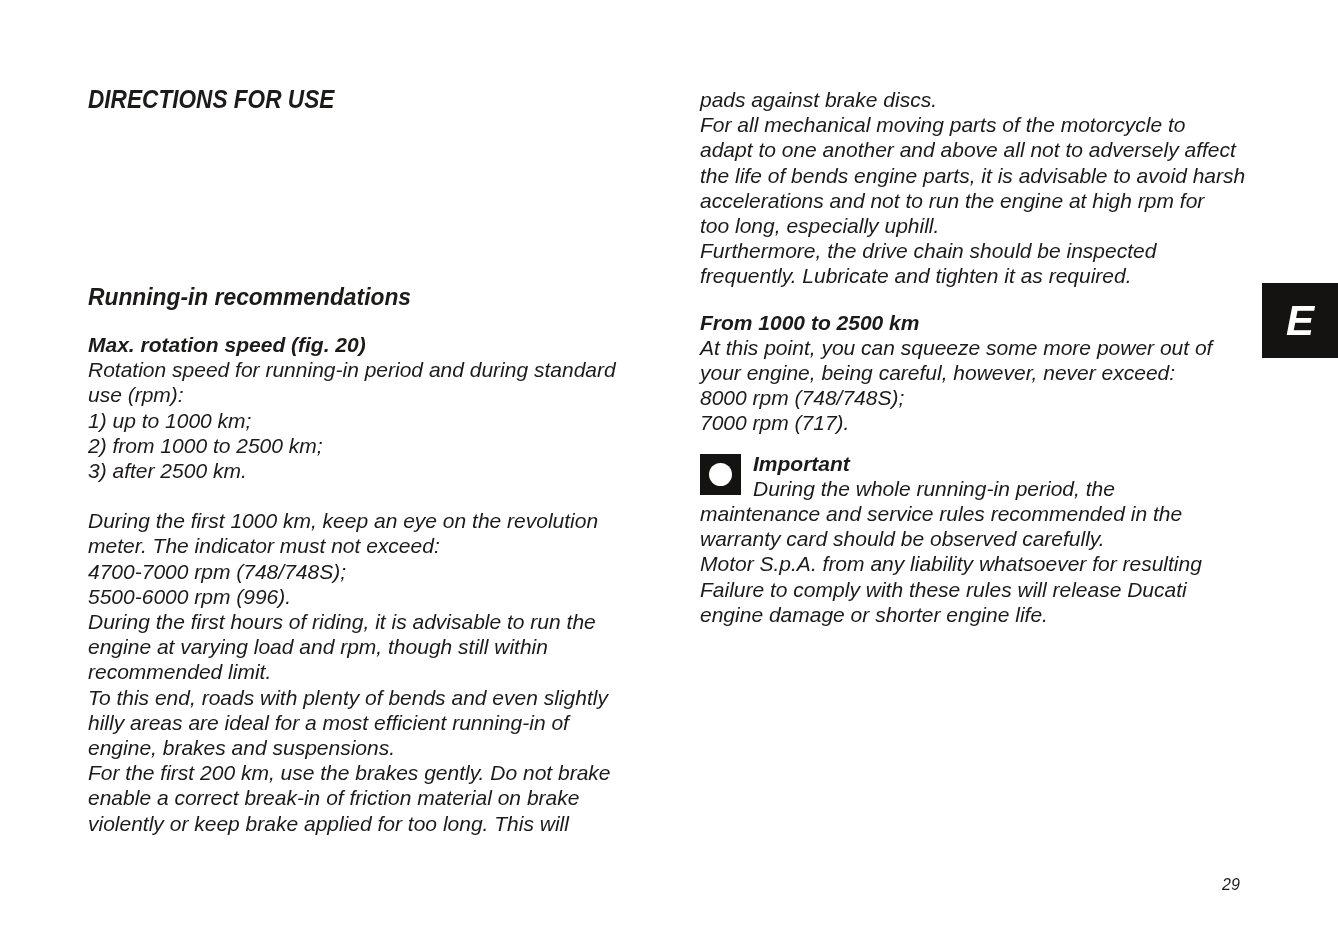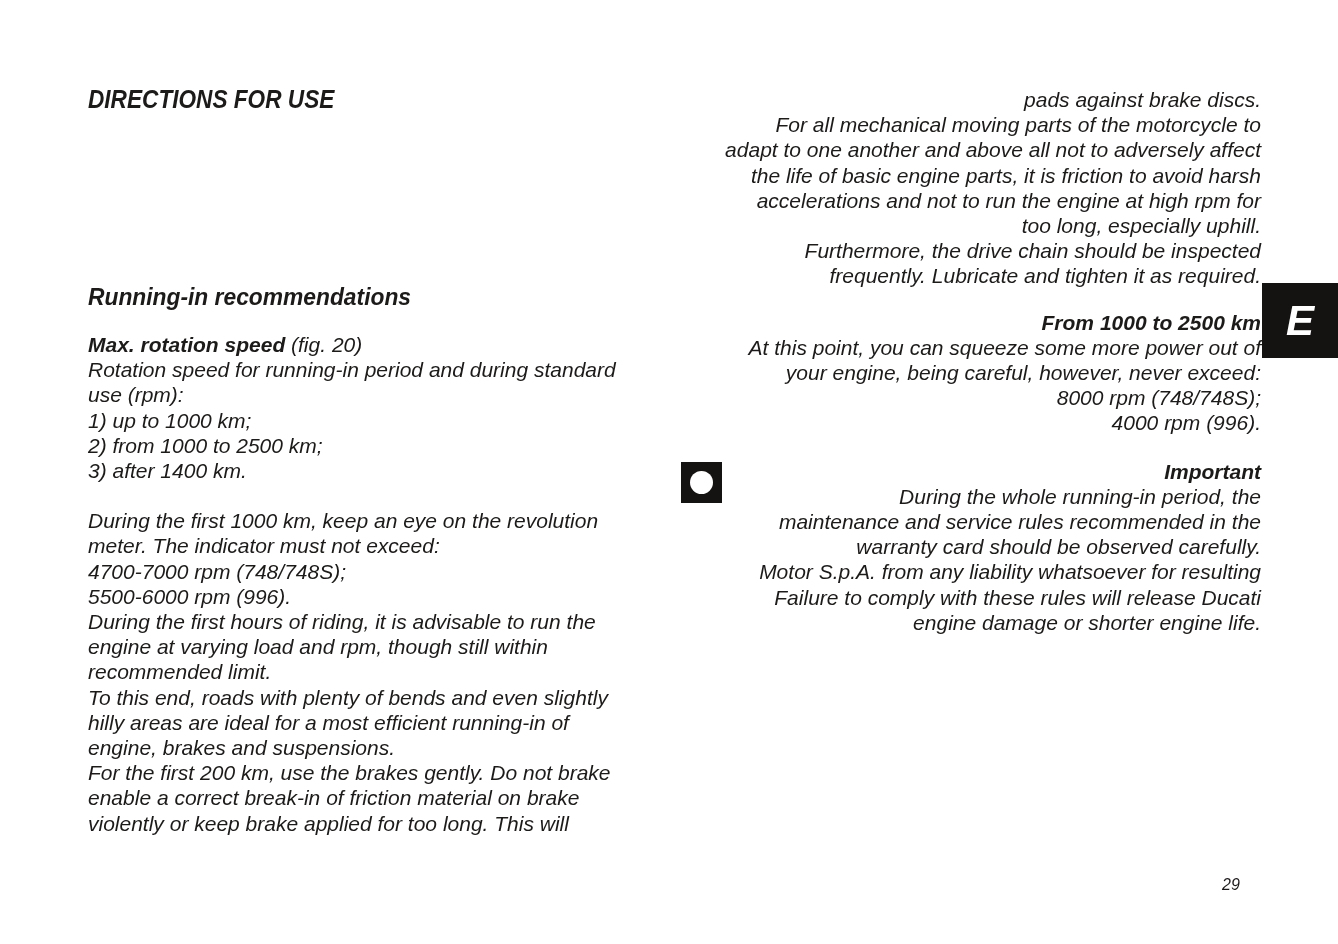--- a/index.html
+++ b/index.html
@@ -6,40 +6,40 @@
   .page{
     position:relative;
     width:1338px;height:944px;
     background:#ffffff;
     overflow:hidden;
     font-family:"Liberation Sans","DejaVu Sans",sans-serif;
     color:#1d1b1a;
   }
   .col{position:absolute;}
   .col-left{left:88px;top:86px;width:562px;}
-  .col-right{left:681px;top:87px;width:580px;text-align:right;}
+  .col-right{left:700px;top:87px;width:580px;}
   .doc-title{
     font-size:26px;line-height:26px;font-weight:bold;font-style:italic;
     letter-spacing:0px;transform:scaleX(.87);transform-origin:left top;
     white-space:nowrap;
   }
   .heading-lg{
     margin-top:172px;
     font-size:24px;line-height:26px;font-weight:bold;font-style:italic;
     transform:scaleX(.95);transform-origin:left top;white-space:nowrap;
   }
   .para{font-size:21px;line-height:25.2px;font-style:italic;}
   .para .line{white-space:nowrap;}
   .block-heading{font-weight:bold;font-style:italic;white-space:nowrap;}
-  .block-heading .normal{font-weight:normal;text-align:right;}
+  .block-heading .normal{font-weight:bold;text-align:right;}
   .mt-block1{margin-top:22px;}
   .mt-block2{margin-top:25px;}
   .mt-cont{margin-top:0px;}
   .mt-from{margin-top:21px;}
-  .important-block{position:relative;margin-top:23px;}
+  .important-block{position:relative;margin-top:15px;}
   .important-block .indent{margin-left:53px;}
   .note-icon{
     position:absolute;left:0;top:3px;width:41px;height:41px;
     background:#151311;
   }
   .note-icon .dot{
     position:absolute;left:9px;top:9px;width:23px;height:23px;
     border-radius:50%;background:#ffffff;
   }
   .section-tab{
@@ -65,21 +65,21 @@
 
     <div class="para mt-block1">
       <div class="line block-heading">
         <span>Max. rotation speed</span><span class="normal"> (fig. 20)</span>
       </div>
       <div>
           <div class="line">Rotation speed for running-in period and during standard</div>
           <div class="line">use (rpm):</div>
           <div class="line">1) up to 1000 km;</div>
           <div class="line">2) from 1000 to 2500 km;</div>
-          <div class="line">3) after 1400 km.</div>
+          <div class="line">3) after 2500 km.</div>
         </div>
     </div>
 
     <div class="para mt-block2">
       <div>
           <div class="line">During the first 1000 km, keep an eye on the revolution</div>
           <div class="line">meter. The indicator must not exceed:</div>
           <div class="line">4700-7000 rpm (748/748S);</div>
           <div class="line">5500-6000 rpm (996).</div>
           <div class="line">During the first hours of riding, it is advisable to run the</div>
@@ -93,34 +93,34 @@
           <div class="line">violently or keep brake applied for too long. This will</div>
         </div>
     </div>
   </div>
 
   <div class="col col-right">
     <div class="para mt-cont">
         <div class="line">pads against brake discs.</div>
         <div class="line">For all mechanical moving parts of the motorcycle to</div>
         <div class="line">adapt to one another and above all not to adversely affect</div>
-        <div class="line">the life of basic engine parts, it is friction to avoid harsh</div>
+        <div class="line">the life of bends engine parts, it is advisable to avoid harsh</div>
         <div class="line">accelerations and not to run the engine at high rpm for</div>
         <div class="line">too long, especially uphill.</div>
         <div class="line">Furthermore, the drive chain should be inspected</div>
         <div class="line">frequently. Lubricate and tighten it as required.</div>
       </div>
 
     <div class="para mt-from">
       <div class="line block-heading">From 1000 to 2500 km</div>
       <div>
           <div class="line">At this point, you can squeeze some more power out of</div>
           <div class="line">your engine, being careful, however, never exceed:</div>
           <div class="line">8000 rpm (748/748S);</div>
-          <div class="line">4000 rpm (996).</div>
+          <div class="line">7000 rpm (717).</div>
         </div>
     </div>
 
     <div class="para important-block">
       <div class="note-icon">
         <div class="dot"></div>
       </div>
       <div class="line block-heading indent">Important</div>
       <div class="line indent">During the whole running-in period, the</div>
       <div>

